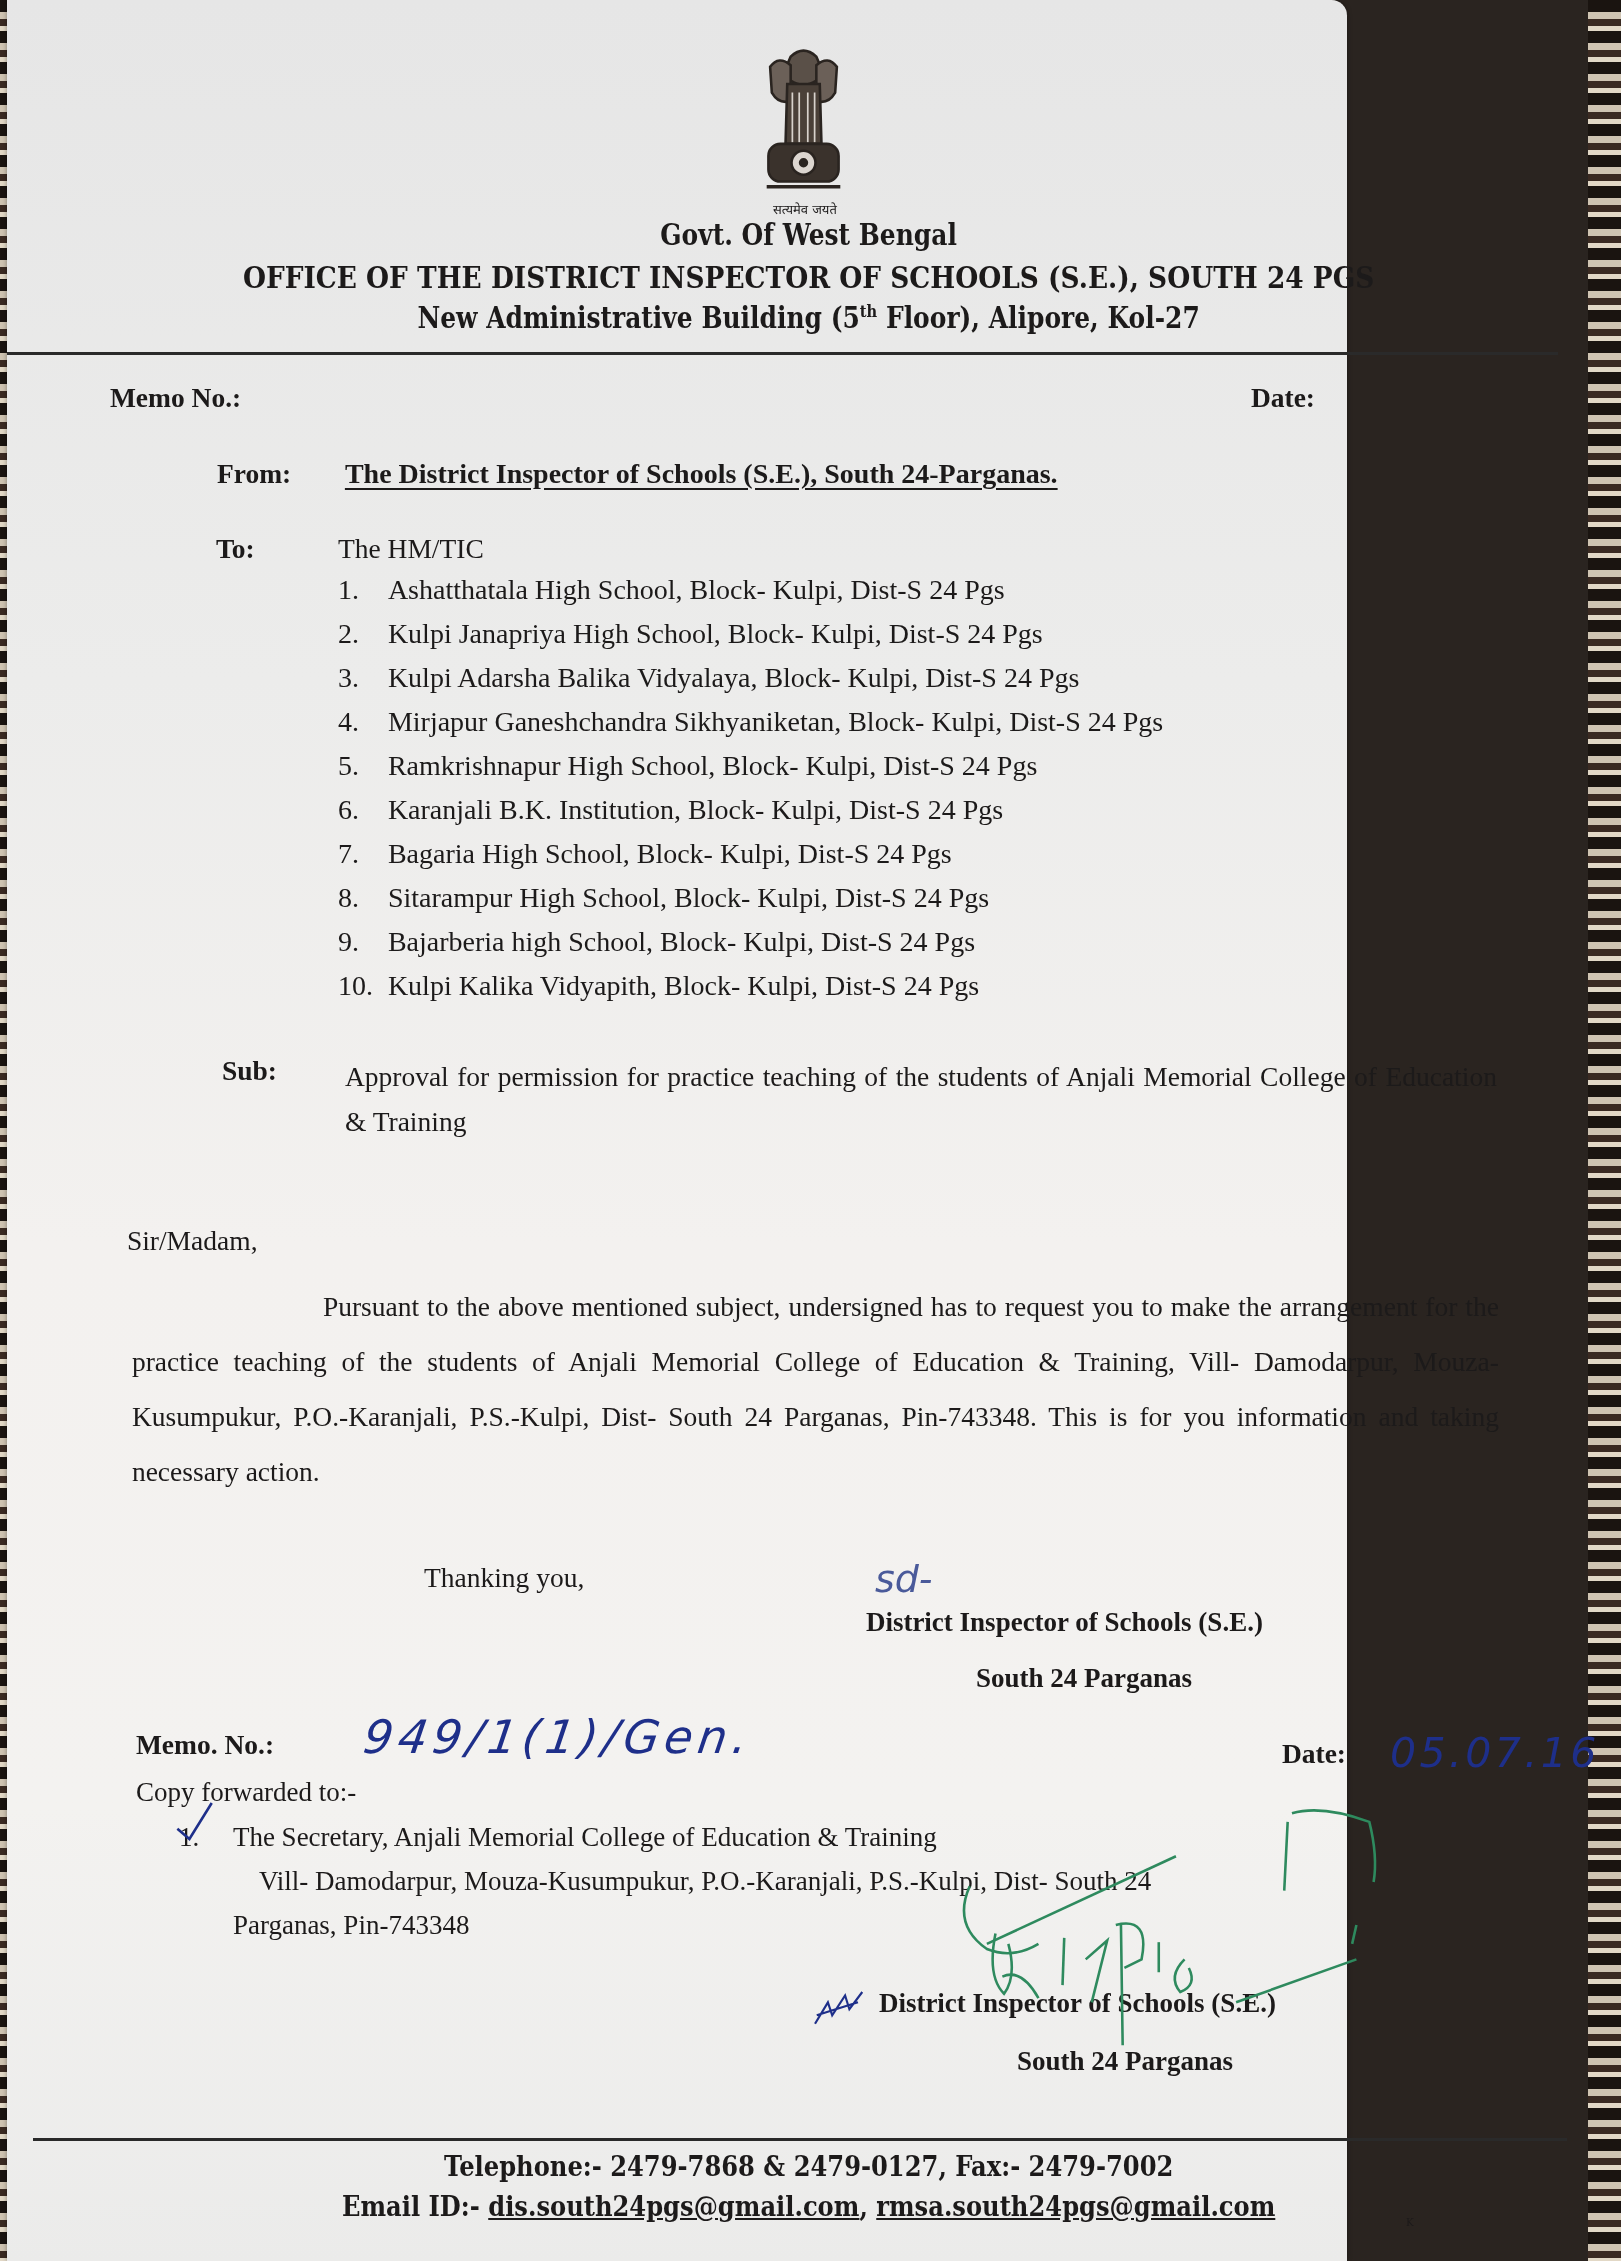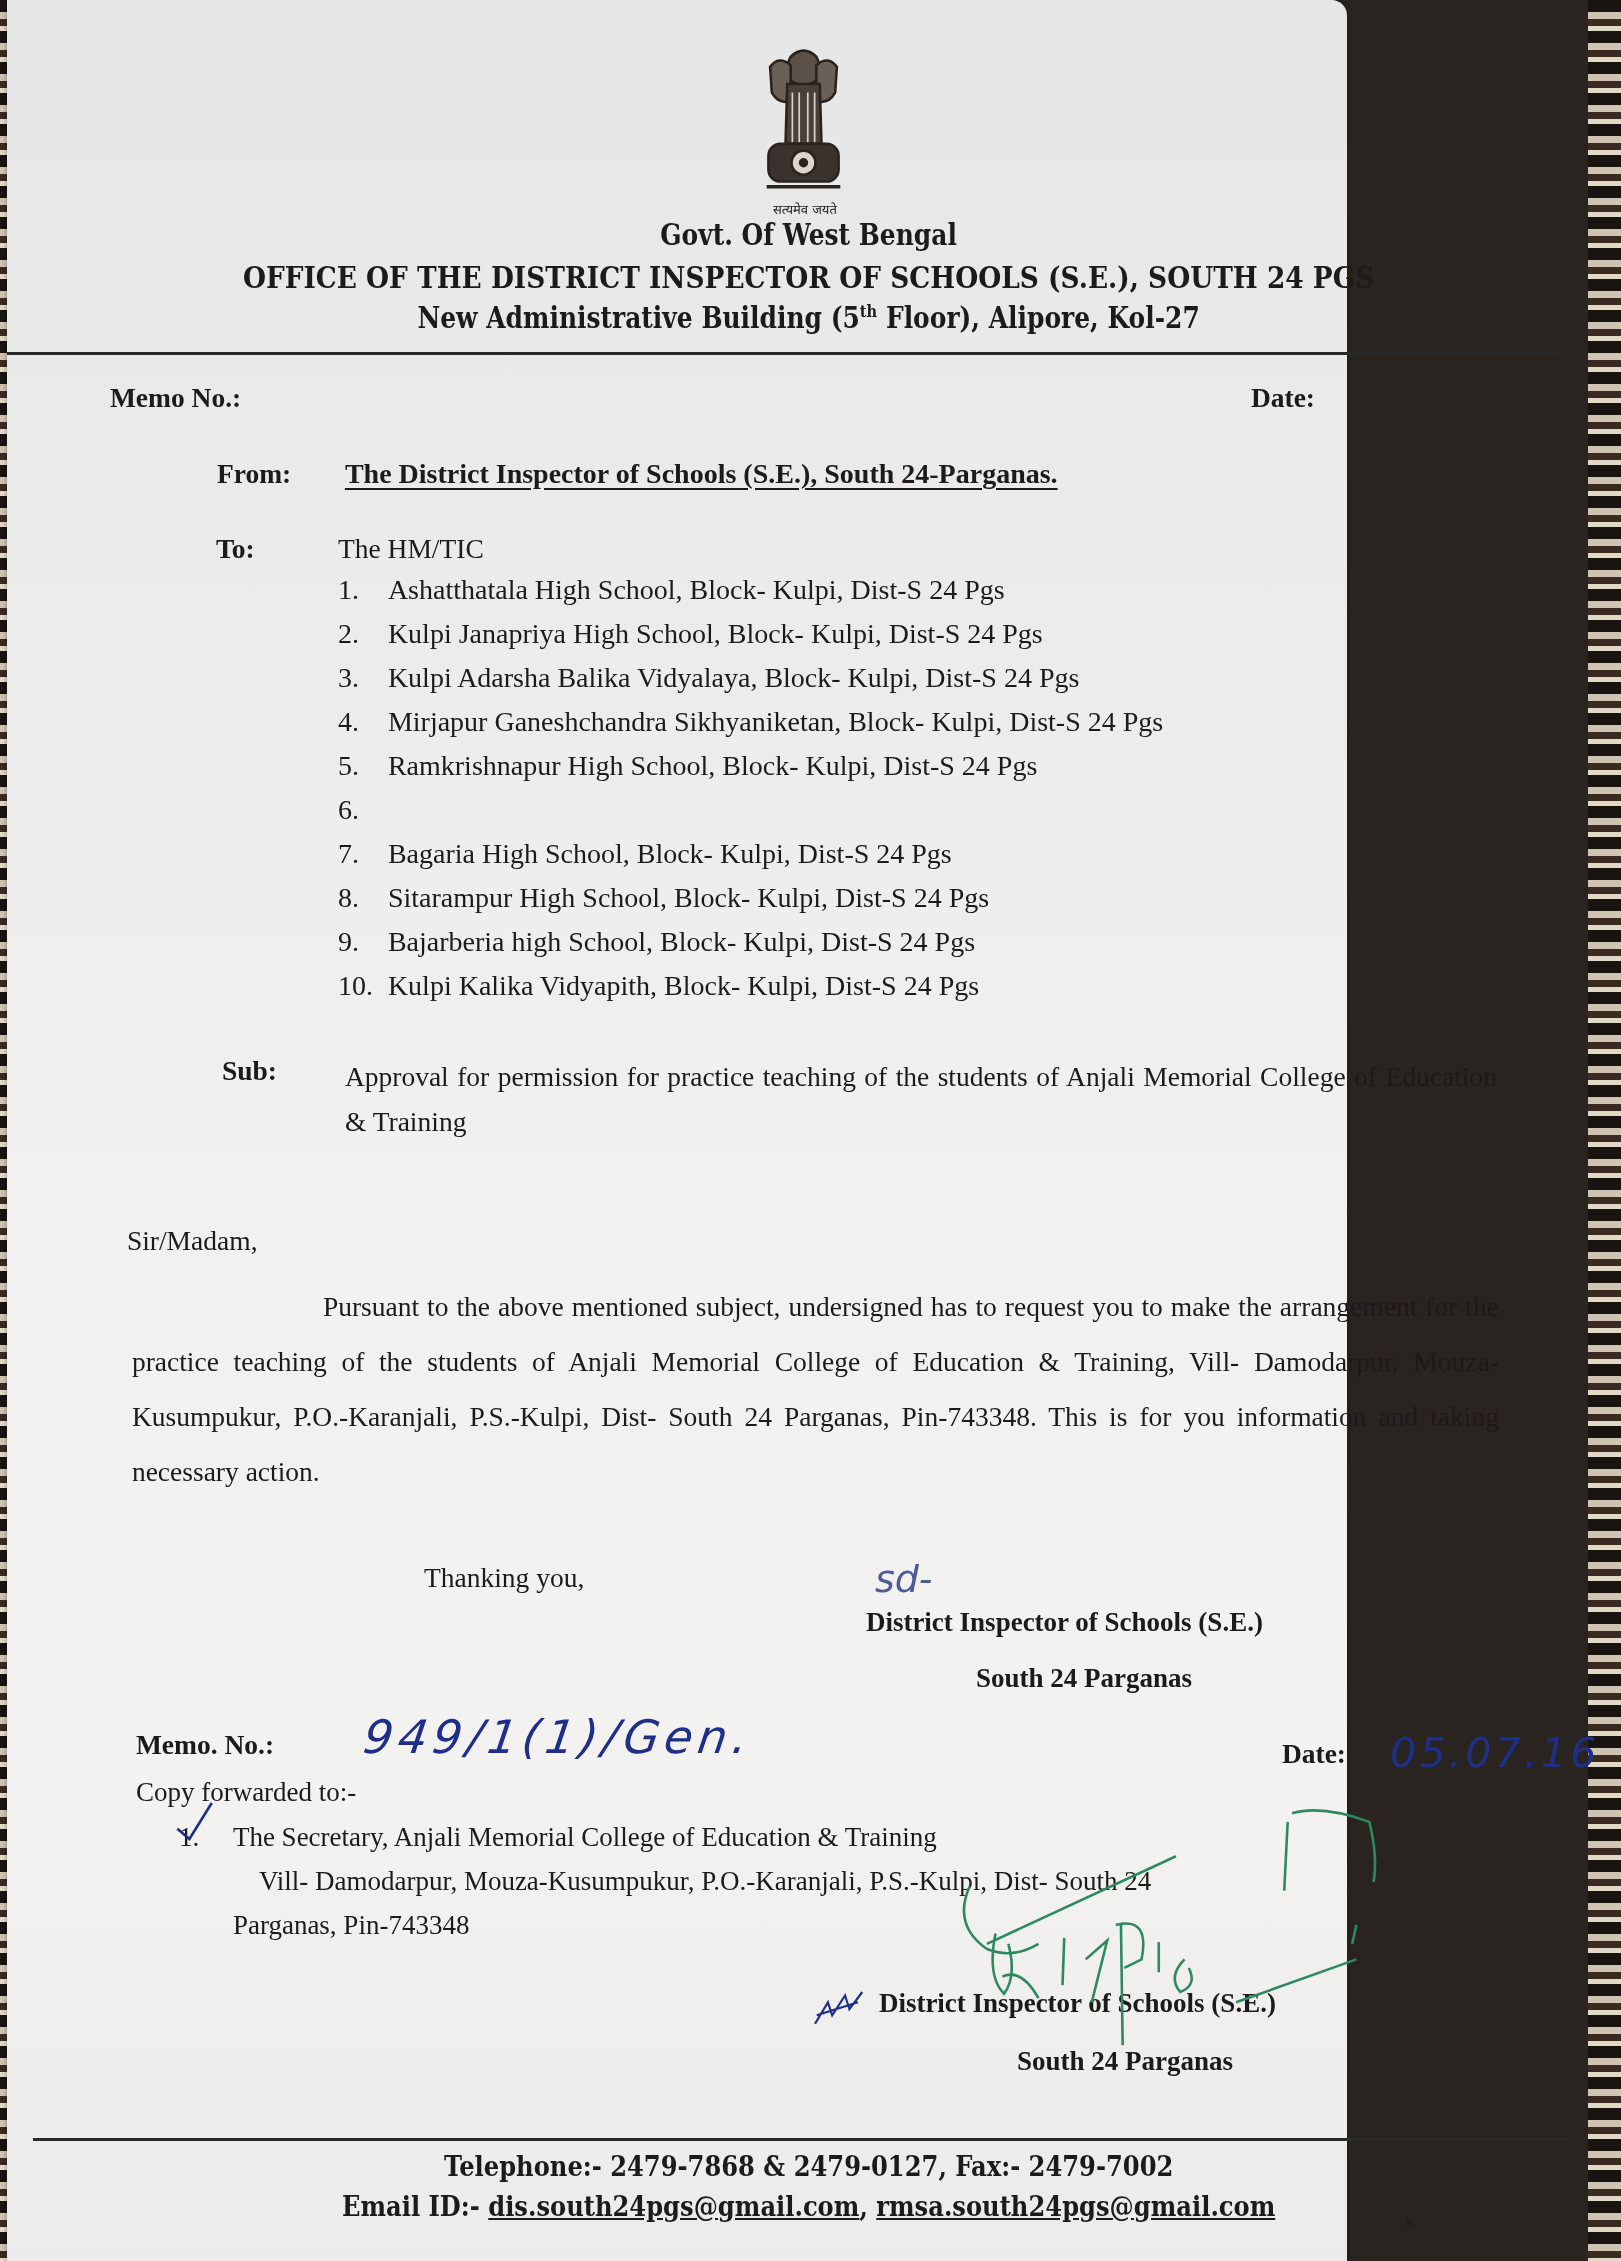--- a/index.html
+++ b/index.html
@@ -127,20 +127,21 @@
     <li>
         <span class="num">4.</span>
         <span>Mirjapur Ganeshchandra Sikhyaniketan, Block- Kulpi, Dist-S 24 Pgs</span>
       </li>
     <li>
         <span class="num">5.</span>
         <span>Ramkrishnapur High School, Block- Kulpi, Dist-S 24 Pgs</span>
       </li>
     <li>
         <span class="num">6.</span>
+        <span>Karanjali B.K. Institution, Block- Kulpi, Dist-S 24 Pgs</span>
       </li>
     <li>
         <span class="num">7.</span>
         <span>Bagaria High School, Block- Kulpi, Dist-S 24 Pgs</span>
       </li>
     <li>
         <span class="num">8.</span>
         <span>Sitarampur High School, Block- Kulpi, Dist-S 24 Pgs</span>
       </li>
     <li>

